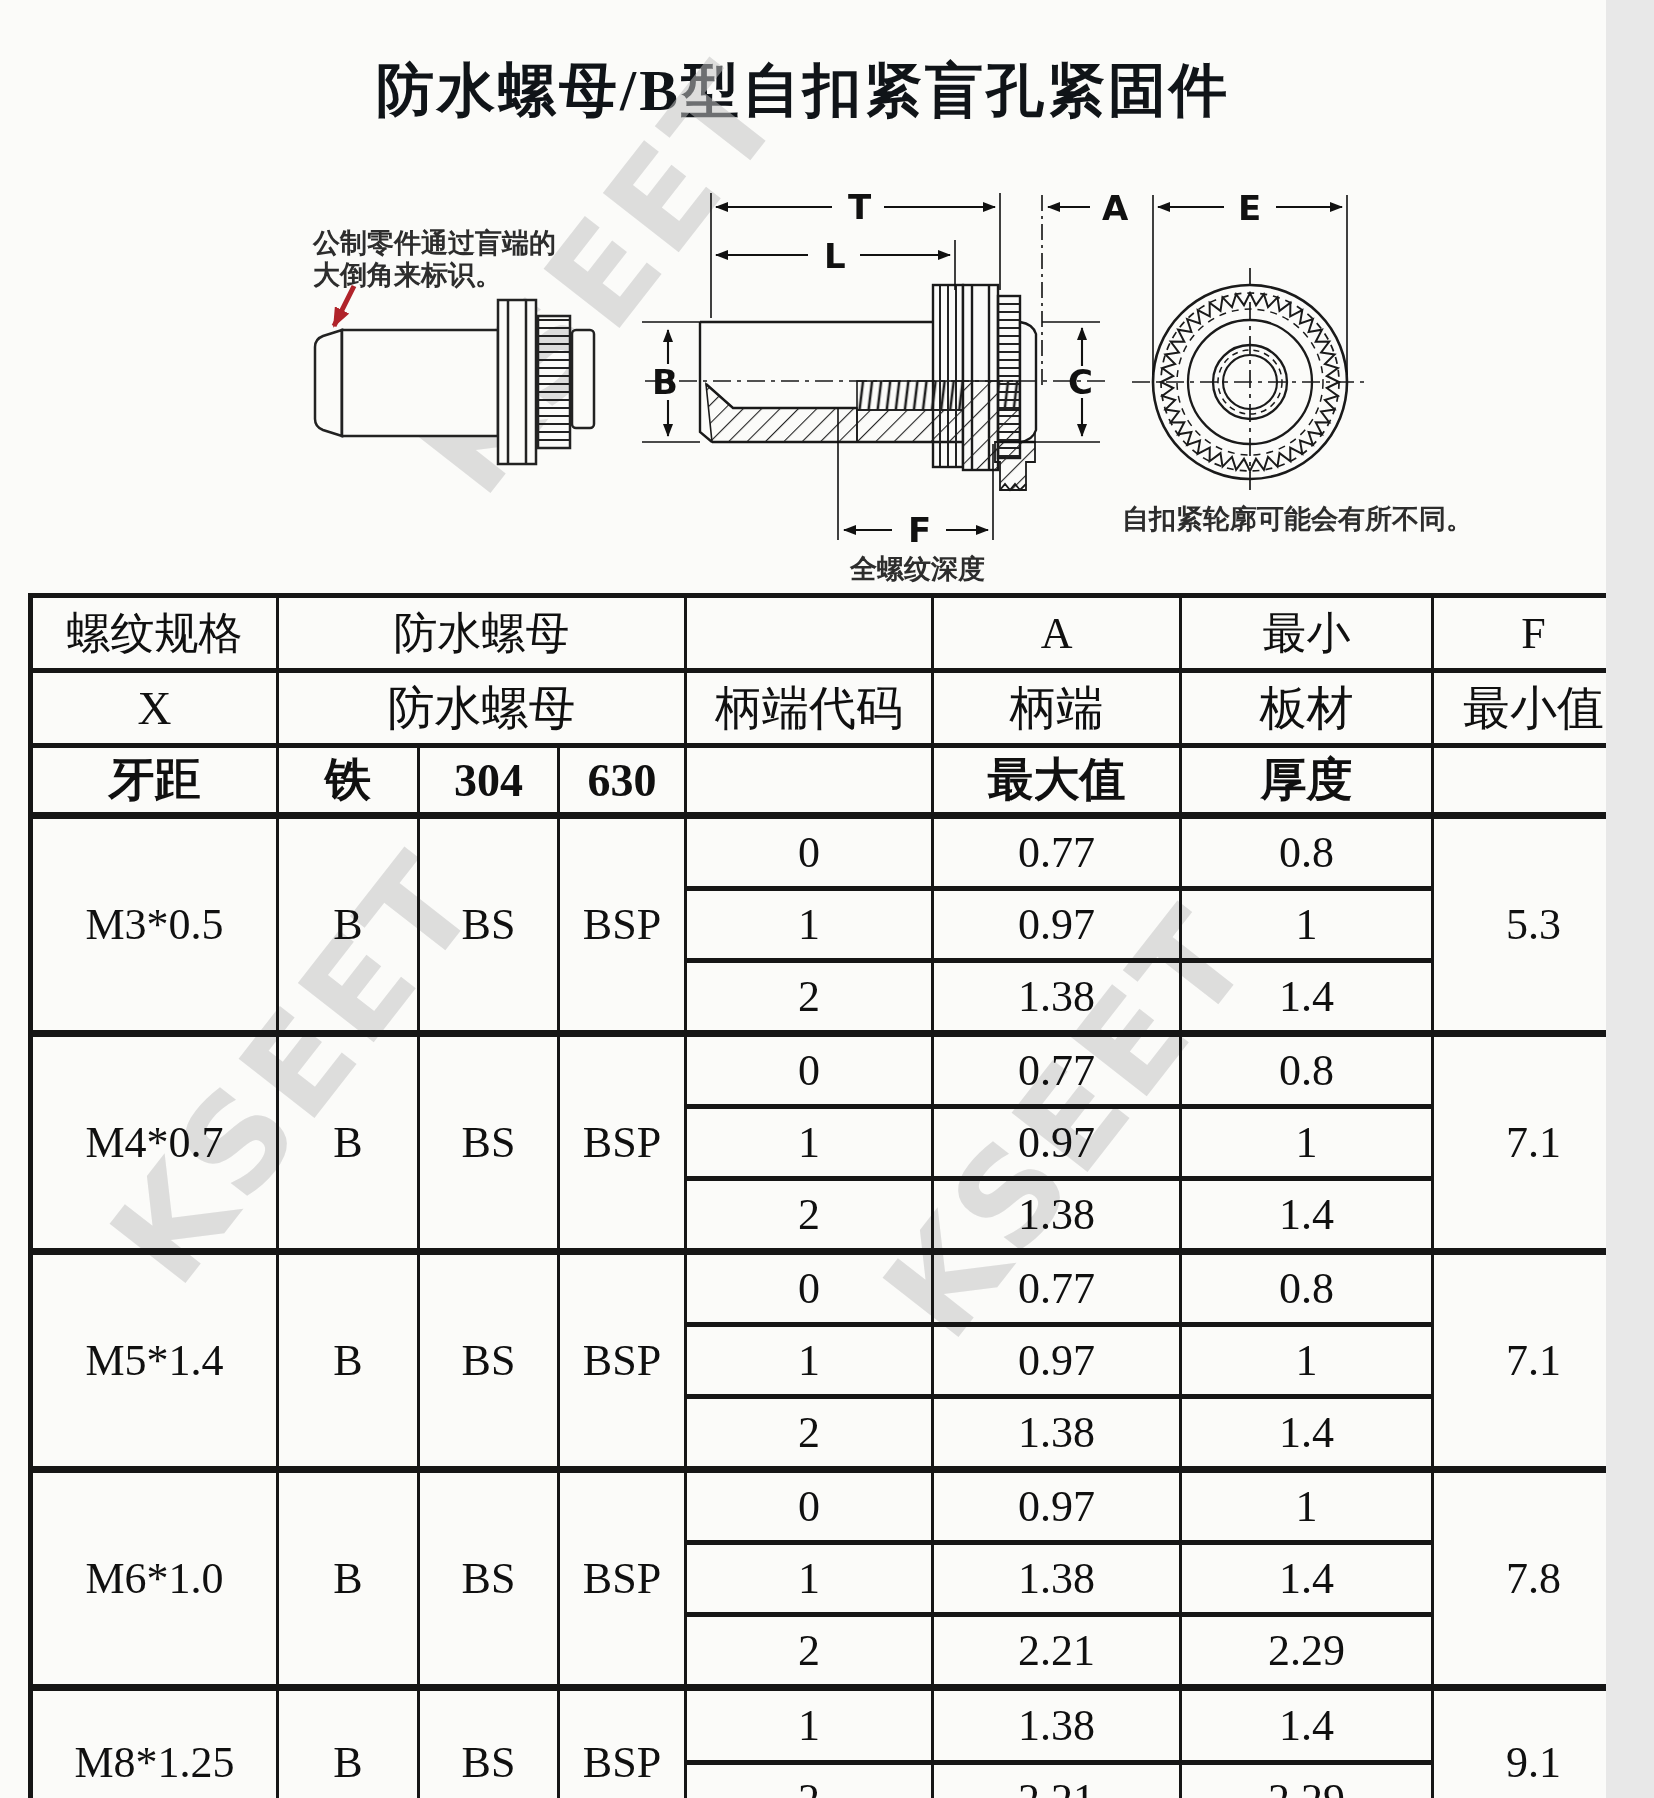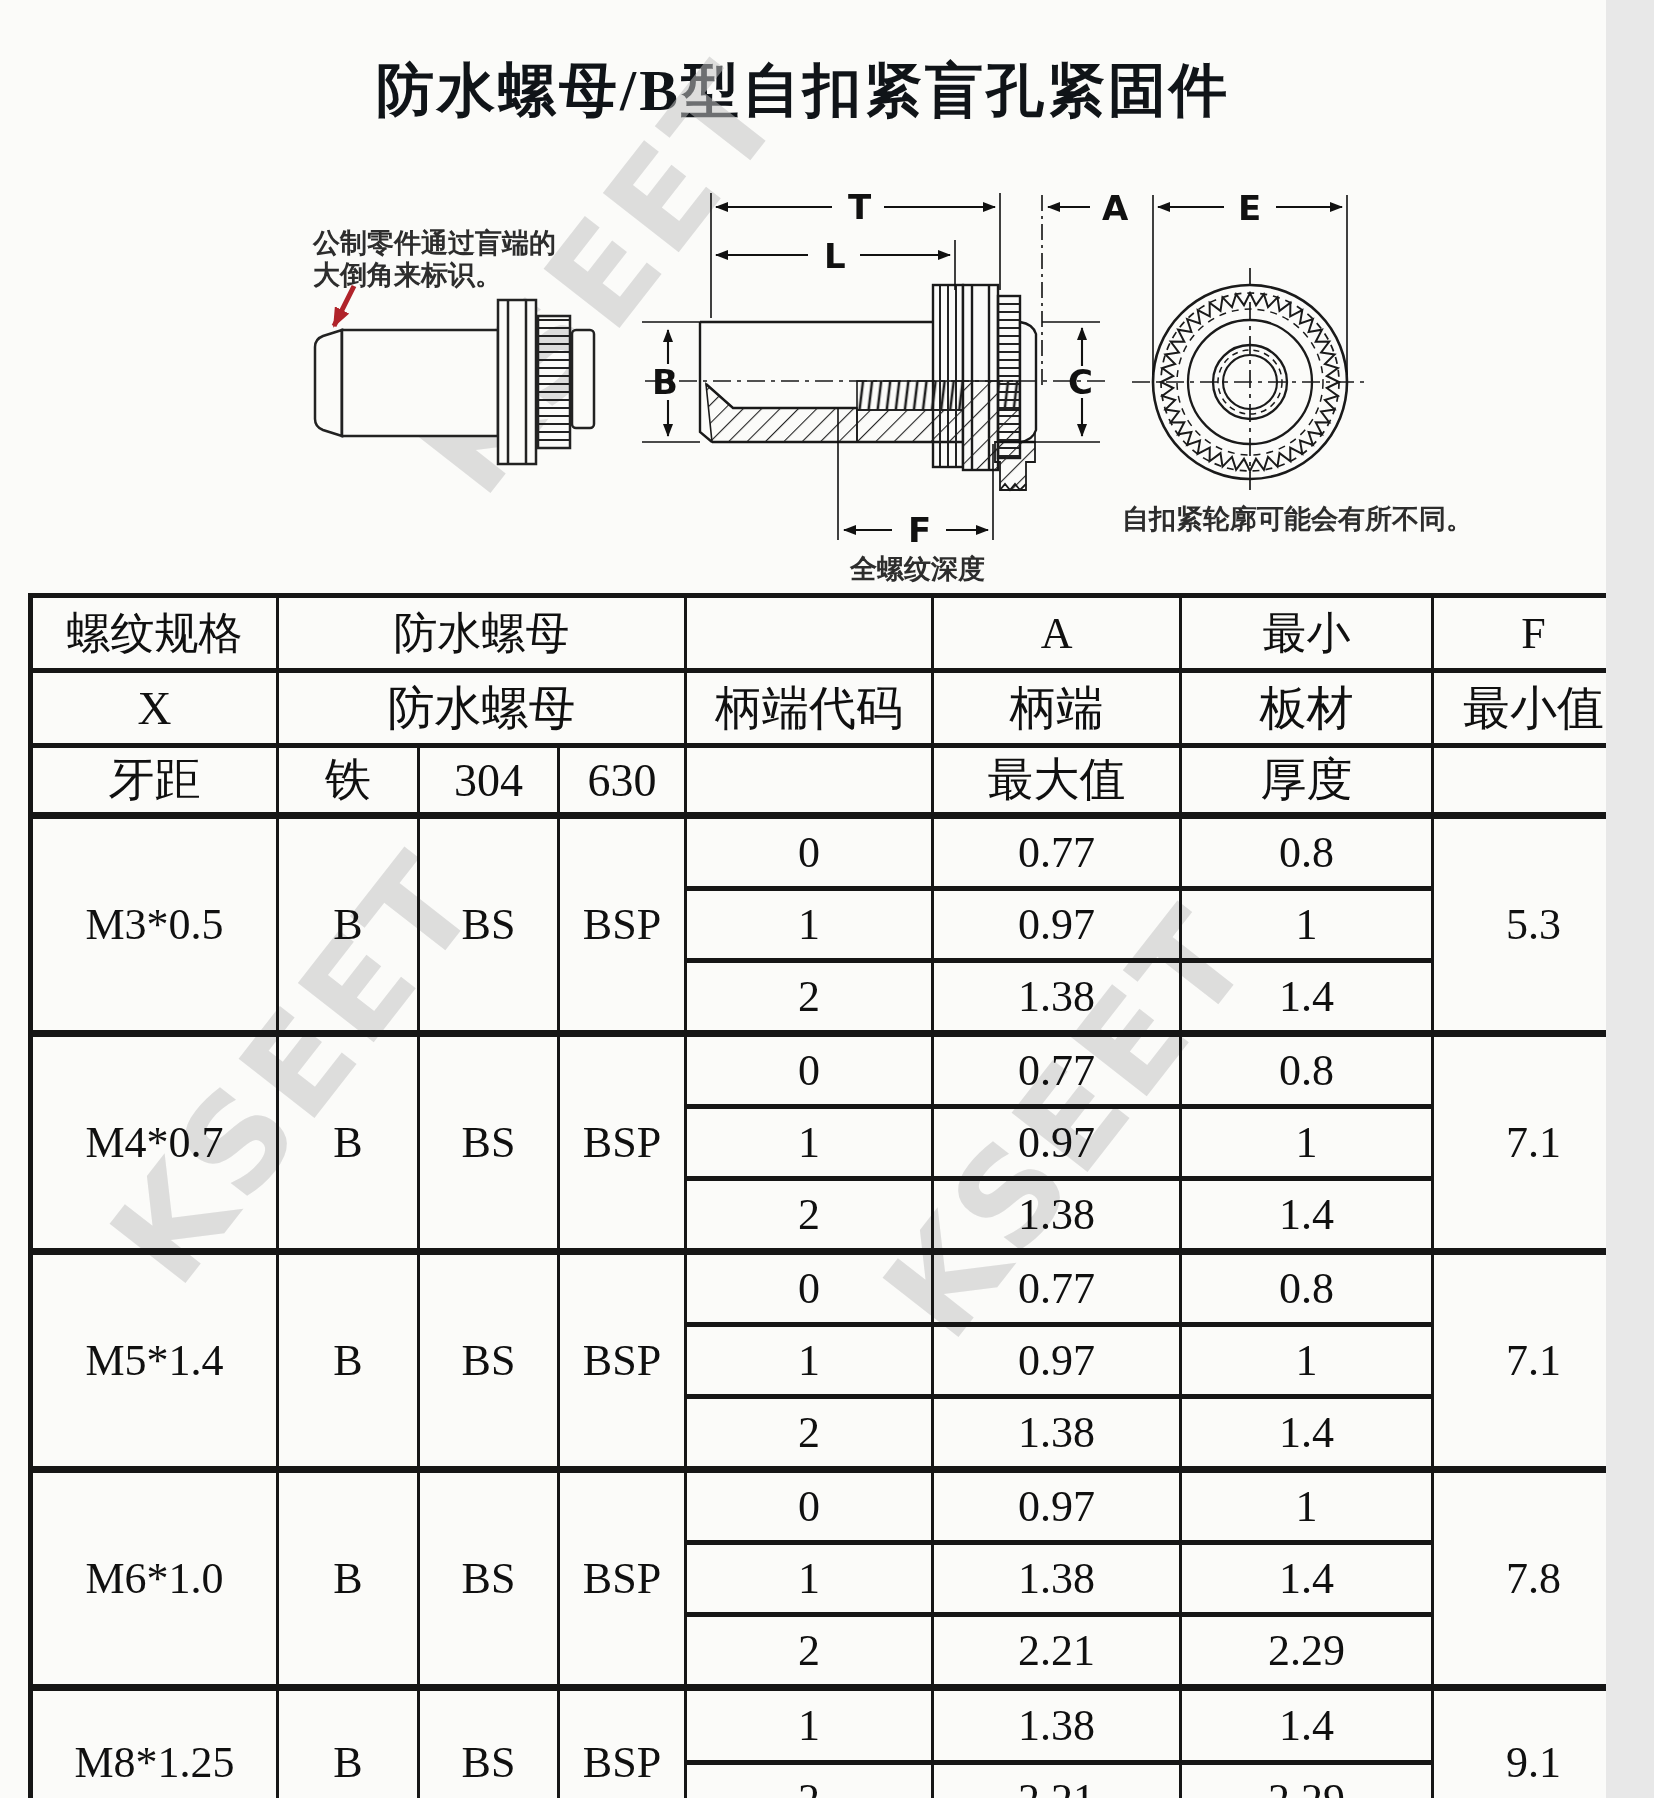--- a/index.html
+++ b/index.html
@@ -33,21 +33,21 @@
   }
   table.spec td{
     border-left:3px solid #161616; border-right:3px solid #161616;
     border-top:5px solid #161616; border-bottom:5px solid #161616;
     text-align:center; vertical-align:middle;
     font-size:44px; color:#101010; overflow:hidden;
   }
   table.spec{border:5px solid #161616;}
   tr.hr1 td{height:68px; font-size:44px;}
   tr.hr2 td{height:68px; font-size:47px;}
-  tr.hr3 td{height:60px; font-size:46px;}
+  tr.hr3 td{height:60px; font-size:46px;font-weight:bold;}
   tr.sub td{height:65px;}
   tr.sub8 td{height:67px;}
   tr.gs td{border-top-width:7px;}
   td.lat{font-size:44px;}
 </style>
 </head>
 <body>
 
 <div class="page">
 

